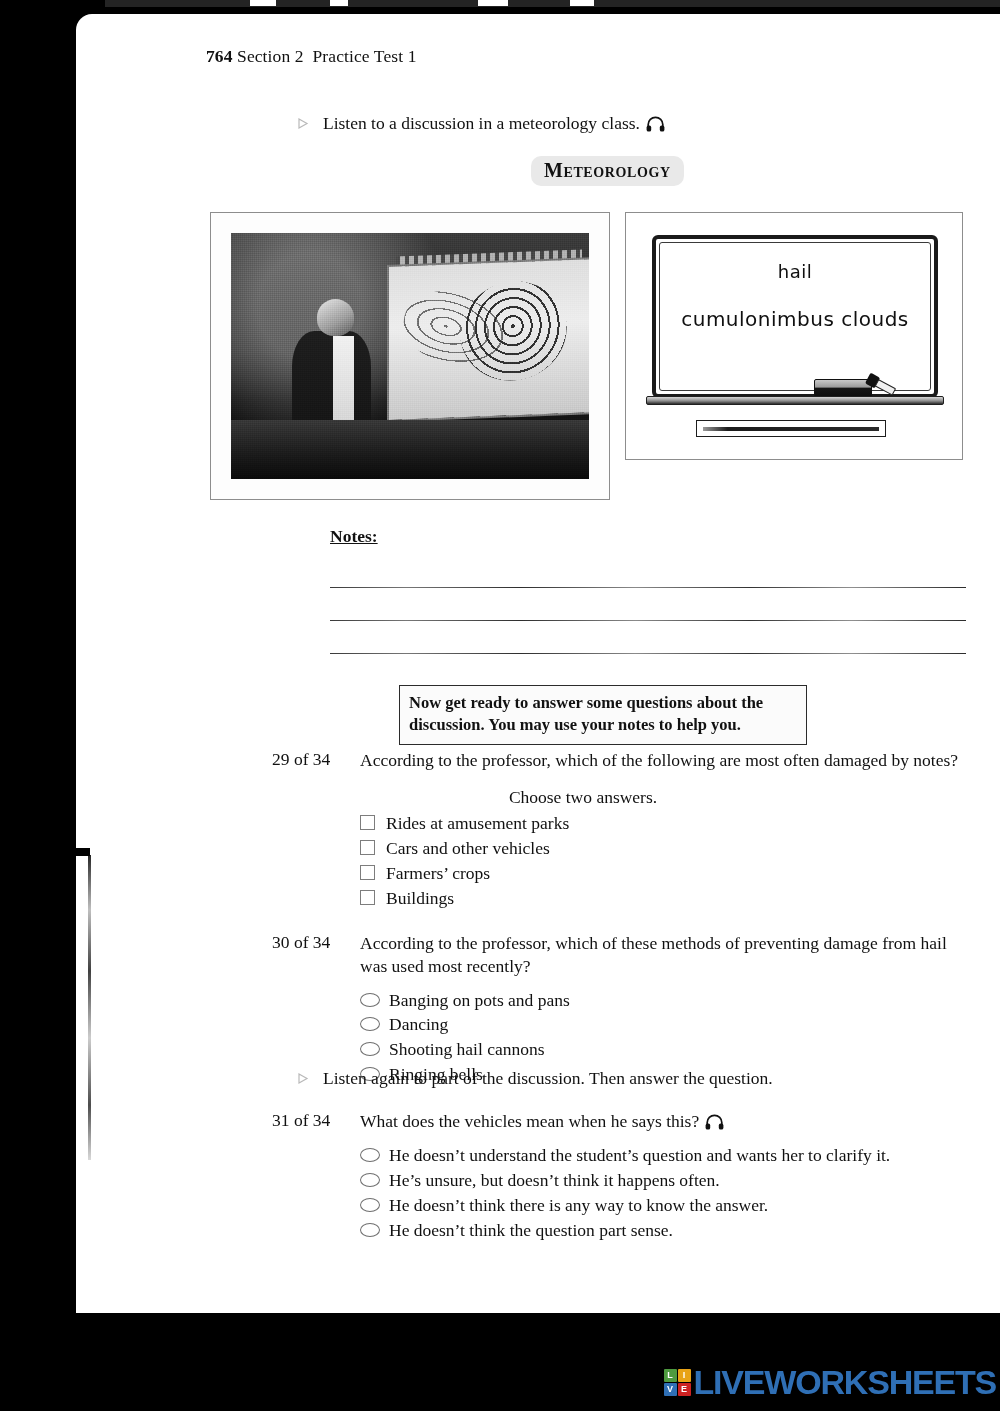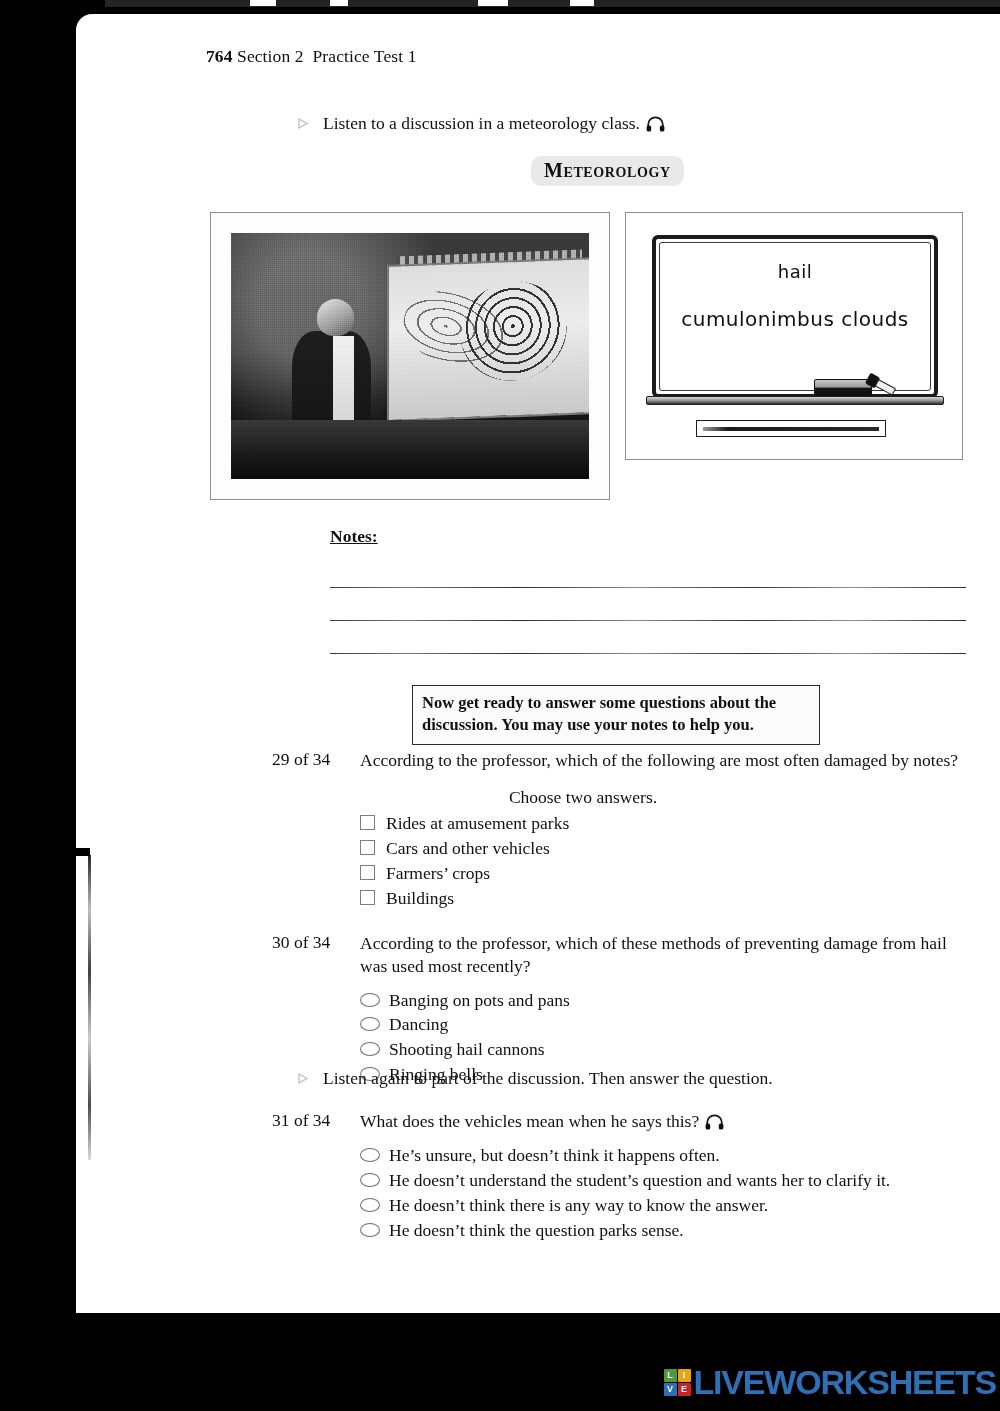--- a/index.html
+++ b/index.html
@@ -378,21 +378,20 @@
     left: 323px;
     top: 671px;
     width: 408px;
     padding: 6px 9px 7px 9px;
     border: 1px solid #2b2b2b;
     background: #fbfbfb;
     box-sizing: border-box;
     font-size: 16.5px;
     font-weight: bold;
     line-height: 1.35;
-    margin-left: 13px;
   }
 
   
   .question {
     position: absolute;
     left: 196px;
     width: 700px;
   }
   .q29 { top: 735px; }
   .q30 { top: 918px; }
@@ -645,33 +644,33 @@
           <svg width="19" height="16" viewBox="0 0 19 16">
             <path d="M2.2 10.5 V8.6 A7.3 7.3 0 0 1 16.8 8.6 V10.5" fill="none" stroke="#111" stroke-width="1.7" stroke-linecap="round"></path>
             <rect x="0.6" y="9.6" width="4.6" height="6" rx="1.9" fill="#111"></rect>
             <rect x="13.8" y="9.6" width="4.6" height="6" rx="1.9" fill="#111"></rect>
           </svg>
         </span></div>
       </div>
       <ul class="opt-list" style="margin-top:10px;">
         <li class="opt">
           <span class="oval-mark"></span>
+          <span>He doesn’t understand the student’s question and wants her to clarify it.</span>
+        </li>
+        <li class="opt">
+          <span class="oval-mark"></span>
           <span>He’s unsure, but doesn’t think it happens often.</span>
         </li>
         <li class="opt">
           <span class="oval-mark"></span>
-          <span>He doesn’t understand the student’s question and wants her to clarify it.</span>
-        </li>
-        <li class="opt">
-          <span class="oval-mark"></span>
           <span>He doesn’t think there is any way to know the answer.</span>
         </li>
         <li class="opt">
           <span class="oval-mark"></span>
-          <span>He doesn’t think the question parks sense.</span>
+          <span>He doesn’t think the question part sense.</span>
         </li>
       </ul>
     </div>
 
   </div>
 </div>
 
 <div class="spine-notch"></div>
 <div class="spine-notch2"></div>
 <div class="spine-line"></div>

